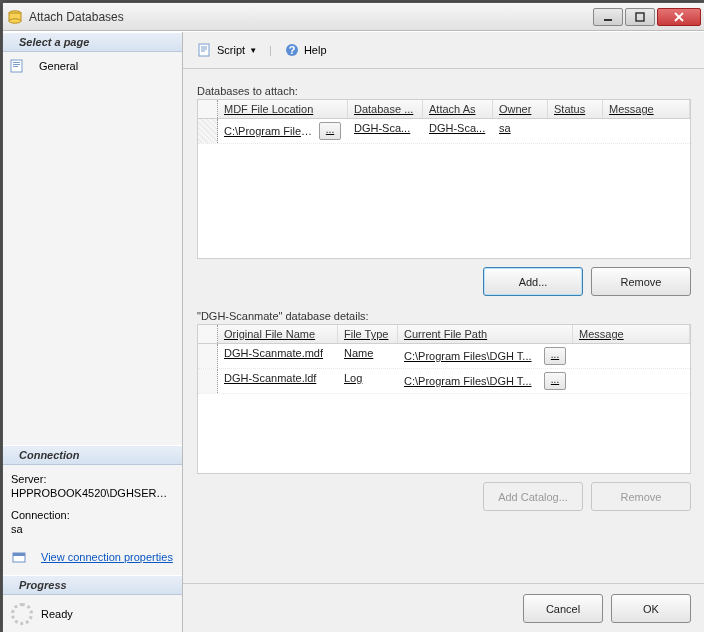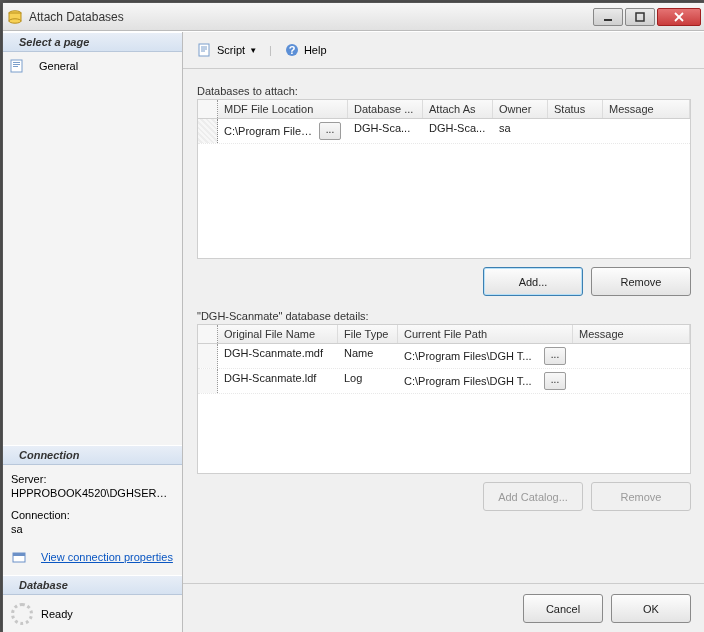--- a/index.html
+++ b/index.html
@@ -17,21 +17,21 @@
 .sidebar { width: 180px; background:#f4f4f4; border-right:1px solid #bcbcbc; display:flex; flex-direction:column; }
 .panehdr { background: linear-gradient(#e8eef7,#d6e2f1); border-bottom:1px solid #b8c7da; border-top:1px solid #fff; padding:3px 16px; font-weight:bold; color:#333;font-style:italic; }
 .sidebody { flex:0 0 auto; padding:4px 6px; }
 .sideitem { display:flex; align-items:center; gap:14px; padding:2px 0; }
 .mainpane { flex:1; display:flex; flex-direction:column; background:#f0f0f0; }
 .toolbar { padding:8px 10px; border-bottom:1px solid #ccc; display:flex; align-items:center; gap:8px; }
 .tbtn { display:flex; align-items:center; gap:4px; padding:2px 4px; }
 .content { flex:1; padding:10px 14px; display:flex; flex-direction:column; overflow:hidden; }
 .grouplabel { color:#333; margin:6px 0 2px 0; }
 .section1 { display:flex; flex-direction:column; }
-.table { border:1px solid #cfcfcf; background:#fff; height:160px; overflow:auto; }
+.table { border:1px solid #cfcfcf; background:#fff; height:160px; overflow:auto;text-decoration:underline; }
 .table2 { height:150px; }
 .thead { display:flex; background:linear-gradient(#fafafa,#ececec); border-bottom:1px solid #cfcfcf; }
 .th { padding:3px 6px; border-right:1px solid #dcdcdc; color:#333; white-space:nowrap; overflow:hidden; text-overflow:ellipsis; }
 .trow { display:flex; border-bottom:1px dotted #e8e8e8; }
 .td { padding:3px 6px; border-right:1px solid transparent; white-space:nowrap; overflow:hidden; text-overflow:ellipsis; color:#222; }
 .rowhandle { width:20px; min-width:20px; border-right:1px dotted #999; background:#f7f7f7; }
 .c-mdf { flex:0 0 130px; }
 .c-db { flex:0 0 75px; }
 .c-att { flex:0 0 70px; }
 .c-own { flex:0 0 55px; }
@@ -117,21 +117,21 @@
         <div class="sideitem">
           <span>
               <svg width="16" height="16">
                 <rect x="2" y="4" width="12" height="9" fill="#fff" stroke="#6b90c7"></rect>
                 <rect x="2" y="4" width="12" height="3" fill="#6b90c7"></rect>
               </svg>
             </span>
           <span class="link">View connection properties</span>
         </div>
       </div>
-      <div class="panehdr">Database</div>
+      <div class="panehdr">Progress</div>
       <div class="progressitem">
         <div class="spinner"></div>
         <span>Ready</span>
       </div>
     </div>
 
     <div class="mainpane">
       <div class="toolbar">
         <div class="tbtn">
           <span>

